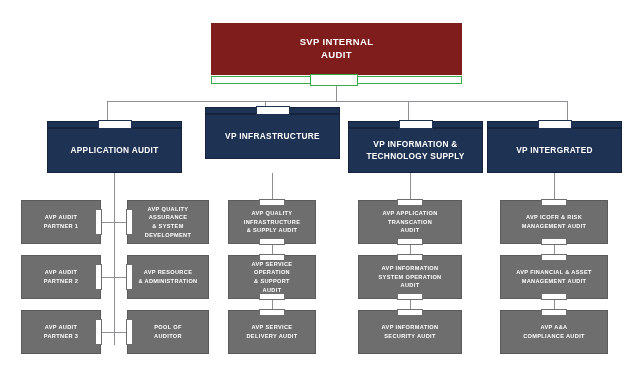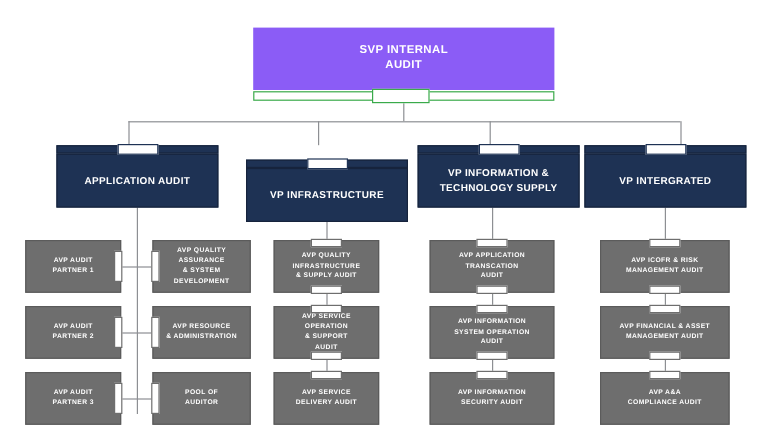--- a/index.html
+++ b/index.html
@@ -20,21 +20,21 @@
     position: absolute;
     background: #8d8f93;
     z-index: 1;
   }
   .line-v { width: 1px; }
   .line-h { height: 1px; }
 
   
   .svp-box {
     position: absolute;
-    background: #8b5cf6;
+    background: #7f1d1d;
     color: #ffffff;
     display: flex;
     align-items: center;
     justify-content: center;
     text-align: center;
     font-size: 9.5px;
     font-weight: bold;
     letter-spacing: 0.35px;
     line-height: 1.35;
     z-index: 3;
@@ -166,21 +166,21 @@
   <div class="vp-wrap" style="left:47px; top:121px; width:135px; height:52px;">
     <div class="vp-tabbar"></div>
     <div class="vp-notch"></div>
     <div class="vp-body">
       <div>
         <div>APPLICATION AUDIT</div>
       </div>
     </div>
   </div>
 
-  <div class="vp-wrap" style="left:205px; top:133px; width:135px; height:52px;">
+  <div class="vp-wrap" style="left:205px; top:107px; width:135px; height:52px;">
     <div class="vp-tabbar"></div>
     <div class="vp-notch"></div>
     <div class="vp-body">
       <div>
         <div>VP INFRASTRUCTURE</div>
       </div>
     </div>
   </div>
 
   <div class="vp-wrap" style="left:348px; top:121px; width:135px; height:52px;">

